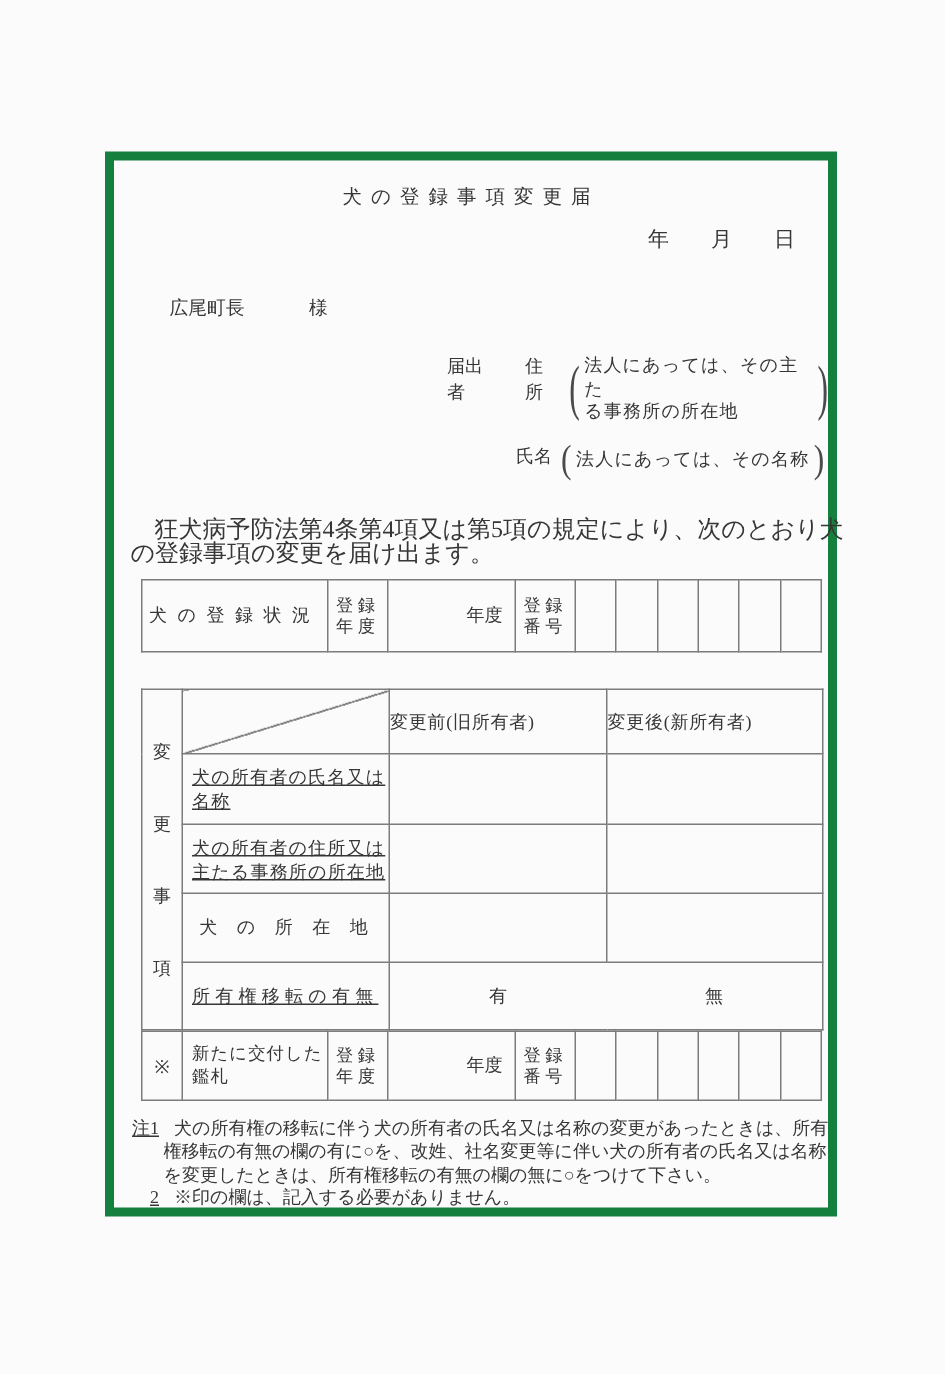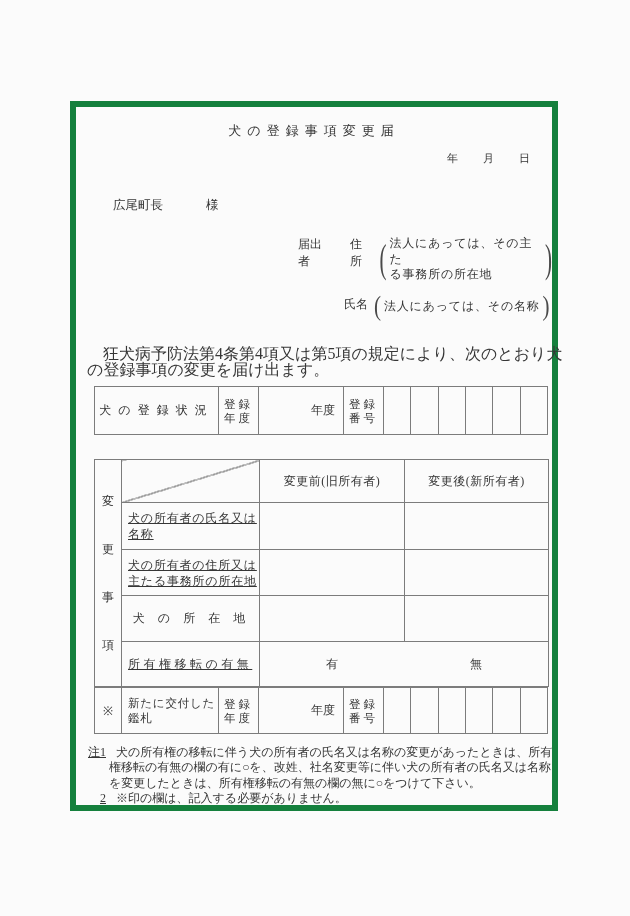--- a/index.html
+++ b/index.html
@@ -21,21 +21,21 @@
     width:488px; height:710px;
     border:6px solid #15803d;
   }
   .form-title {
     position:absolute; left:0; top:15px; width:100%;
     text-align:center; font-size:13px; letter-spacing:6px;
   }
   .date-line {
     position:absolute; right:0; top:44px; width:100%;
     text-align:right; padding-right:15px;
-    font-size:11px; letter-spacing:7px;
+    font-size:14px; letter-spacing:7px;
   }
   .recipient-line {
     position:absolute; left:37px; top:90px; font-size:12.5px;
   }
   .recipient-line .honorific { margin-left:43px; }
   .decl-row { position:absolute; display:flex; align-items:flex-start; font-size:12px; }
   .decl-row1 { left:222px; top:129px; }
   .decl-row2 { left:268px; top:189px; }
   .decl-gap1 { width:17px; }
   .decl-gap2 { width:6px; }
@@ -64,21 +64,21 @@
     display:flex; flex-direction:column; align-items:center;
     justify-content:center; gap:31px; height:100%;
   }
   .diag {
     background:linear-gradient(to bottom right,
       transparent calc(50% - 0.6px),
       #7c7c7c calc(50% - 0.6px),
       #7c7c7c calc(50% + 0.6px),
       transparent calc(50% + 0.6px));
   }
-  .colhead { text-align:center; letter-spacing:0.5px; }
+  .colhead { letter-spacing:0.5px; }
   .rowlabel { text-align:left; padding:2px 2px 2px 6px; letter-spacing:0.8px; line-height:16px;text-decoration:underline; }
   .loc-label { text-align:center; letter-spacing:13px; padding-left:10px; }
   .transfer-label { letter-spacing:3.5px; }
   .transfer-opts { display:flex; width:100%; }
   .transfer-opts span { flex:1; text-align:center; }
   .tag-label { font-size:11.5px; line-height:15px; padding-left:6px; letter-spacing:0.8px; }
   .notes {
     position:absolute; left:12px; top:638px; width:470px;
     font-size:12px; line-height:15.4px;
   }

